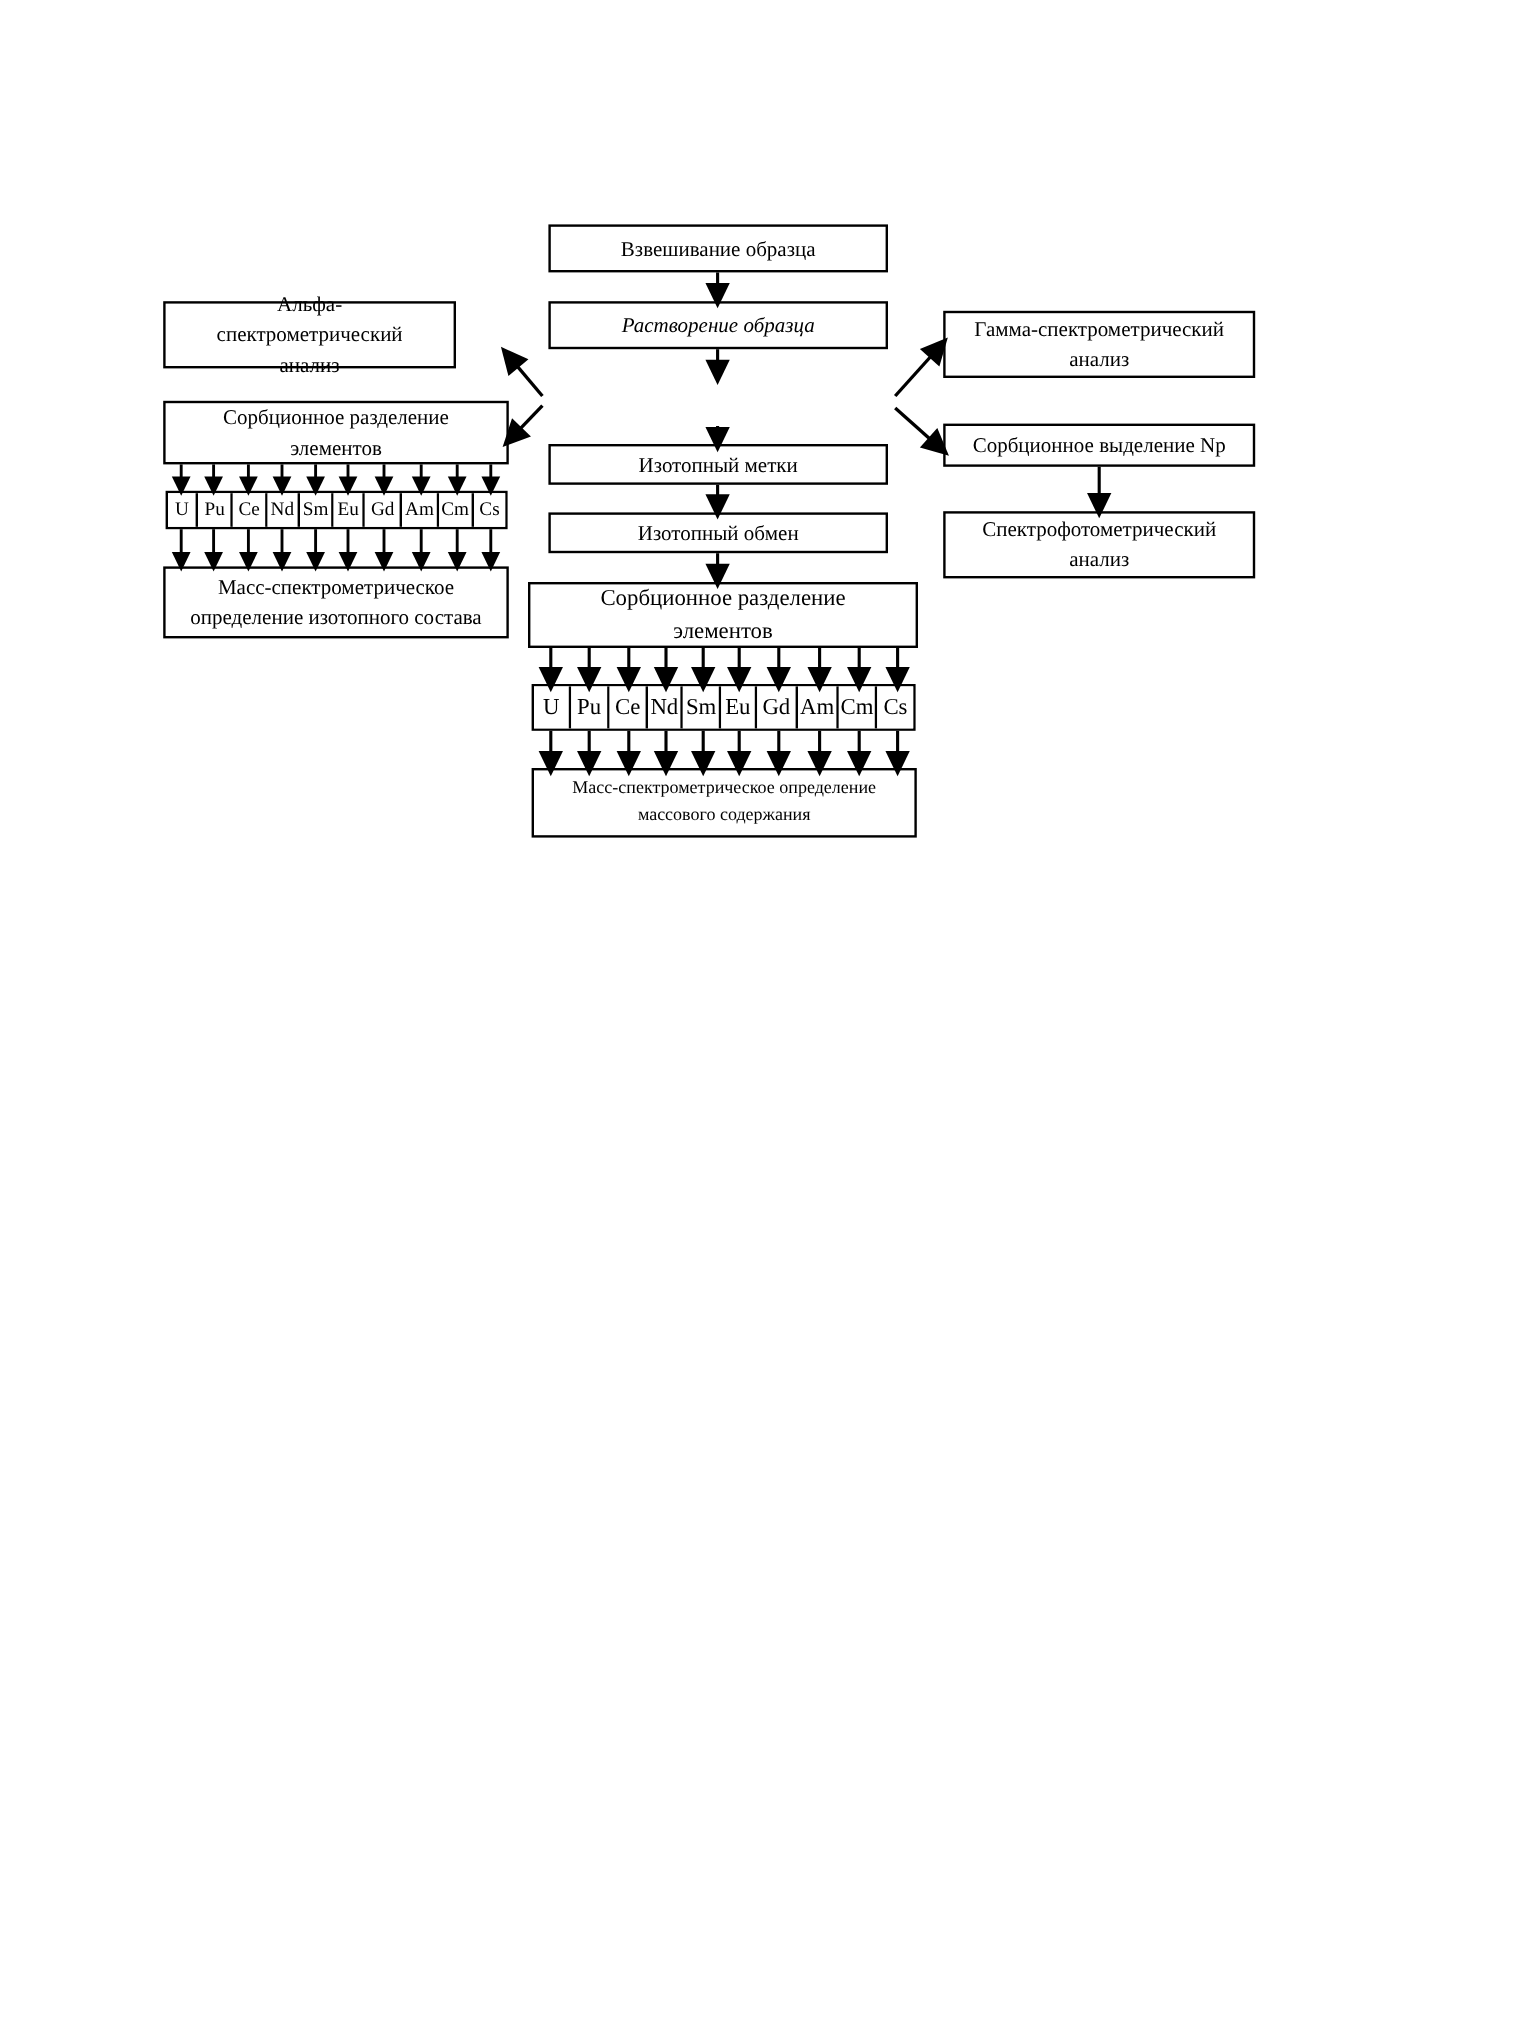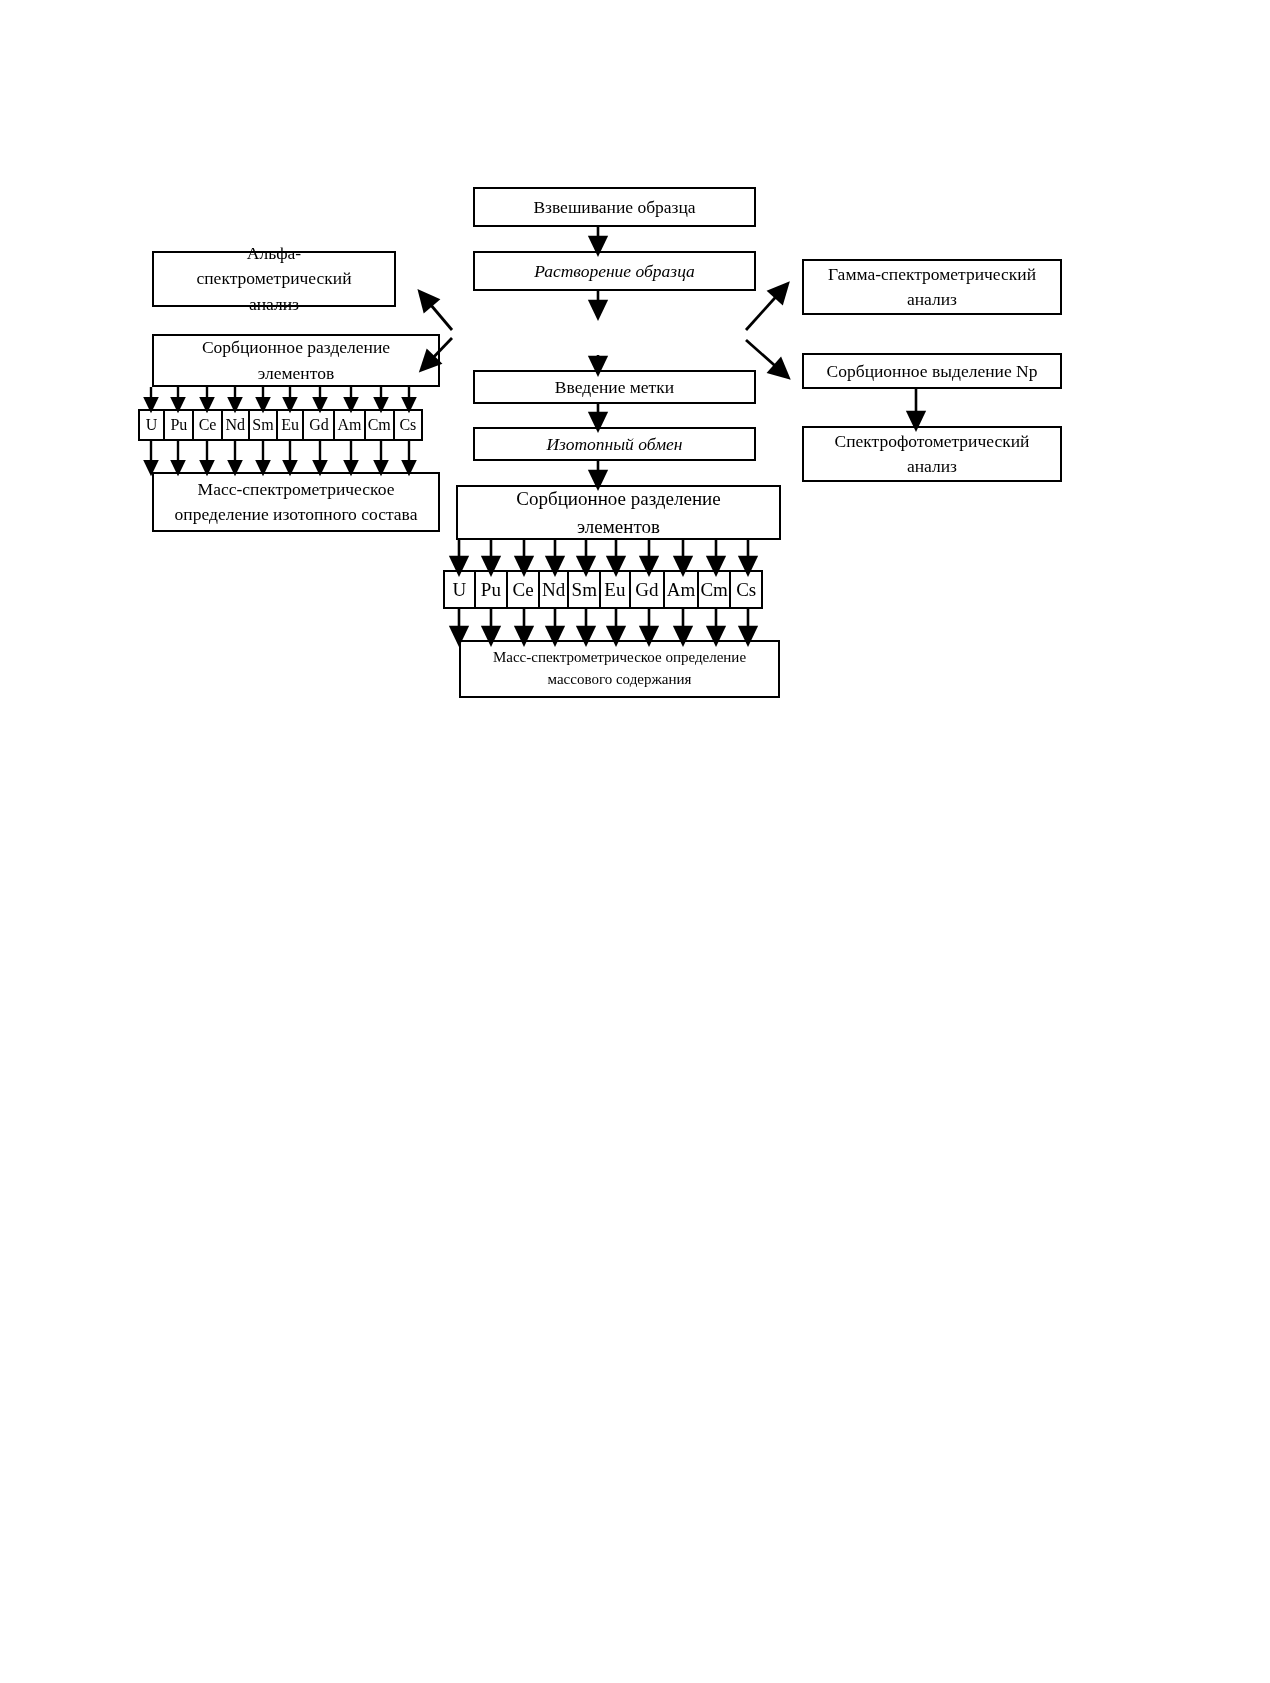--- a/index.html
+++ b/index.html
@@ -28,21 +28,20 @@
     border: 2px solid #000000;
     background: #ffffff;
     display: flex;
     align-items: center;
     justify-content: center;
     text-align: center;
     font-size: 17.5px;
     line-height: 1.42;
     padding: 2px 16px;
     white-space: pre-wrap;
-    margin-left: 16px;
   }
   .flow-box.two-line {
     line-height: 1.45;
   }
   .elem-row {
     position: absolute;
     box-sizing: border-box;
     border: 2px solid #000000;
     background: #ffffff;
     display: flex;
@@ -76,23 +75,23 @@
 </head>
 <body>
 
 <div id="diagram-root">
 
   <div class="flow-box" style="left:457px; top:187px; width:283px; height:40px;">Взвешивание образца</div>
 
   <div class="flow-box" style="left:457px; top:251px; width:283px; height:40px;font-style:italic;">Растворение образца</div>
 
 
-  <div class="flow-box" style="left:457px; top:370px; width:283px; height:34px;">Введение метки</div>
-
-  <div class="flow-box" style="left:457px; top:427px; width:283px; height:34px;font-style:italic;">Изотопный обмен</div>
+  <div class="flow-box" style="left:457px; top:370px; width:283px; height:34px;">Изотопный метки</div>
+
+  <div class="flow-box" style="left:457px; top:427px; width:283px; height:34px;">Изотопный обмен</div>
 
   <div class="flow-box two-line" style="left:440px; top:485px; width:325px; height:55px; font-size:19px;">Сорбционное разделение элементов</div>
 
   <div class="elem-row big" style="left:443px; top:570px; width:320px; height:39px;">
     <div class="elem-cell" style="width:31px;">U</div>
     <div class="elem-cell" style="width:33px;">Pu</div>
     <div class="elem-cell" style="width:32px;">Ce</div>
     <div class="elem-cell" style="width:30px;">Nd</div>
     <div class="elem-cell" style="width:32px;">Sm</div>
     <div class="elem-cell" style="width:30px;">Eu</div>

